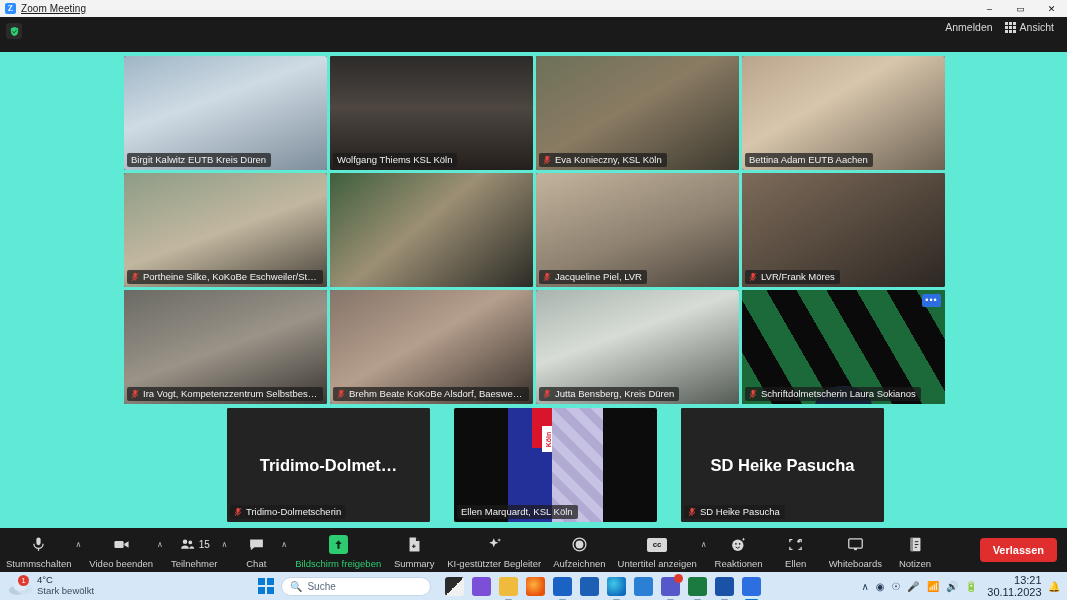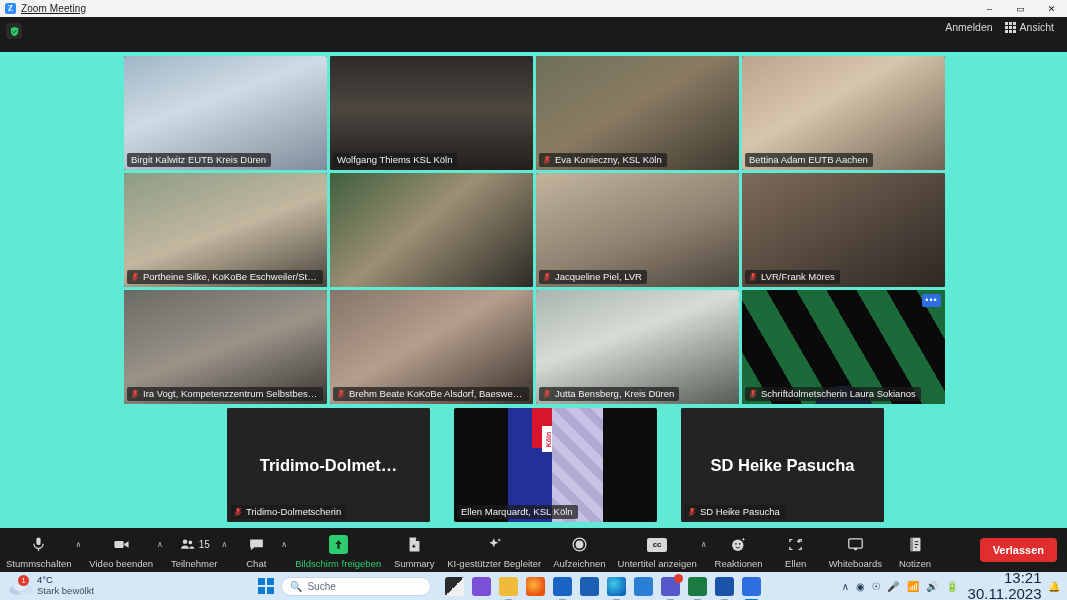--- a/index.html
+++ b/index.html
@@ -169,21 +169,21 @@
   .tski.open::after {
     content: ""; position: absolute; left: 6px; right: 6px; bottom: -5px;
     height: 2px; background: #8ba3b8; border-radius: 1px;
   }
   .tray {
     position: absolute; right: 6px; display: flex; align-items: center; gap: 7px;
     color: #1d3350;
   }
   .tray .ti { font-size: 10px; color: #243b57; }
   .clock { text-align: right; line-height: 1.1; margin-left: 2px; }
-  .clock div { font-size: 15px; color: #16263a; }
+  .clock div { font-size: 11px; color: #16263a; }
 </style>
 </head>
 <body>
 
 <div id="app">
 
   <div class="titlebar">
     <div class="tb-logo">Z</div>
     <div class="tb-title">Zoom Meeting</div>
     <div class="tb-ctrls">

